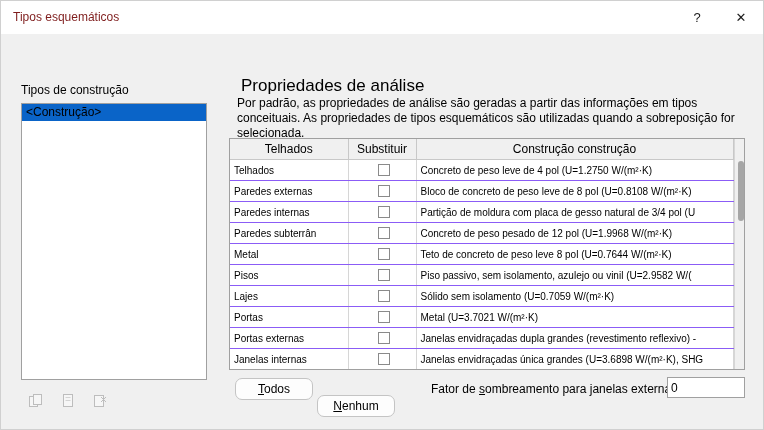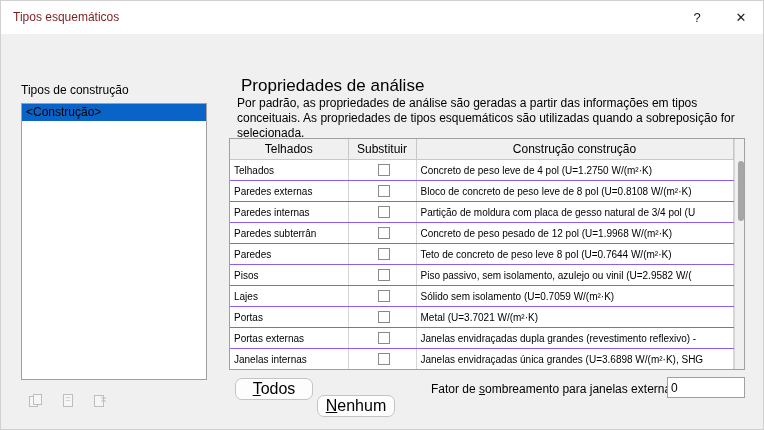--- a/index.html
+++ b/index.html
@@ -195,21 +195,21 @@
     width: 6px;
     height: 60px;
     background: #a6a6a6;
     border-radius: 3px;
   }
   
   .btn {
     background: #fdfdfd;
     border: 1px solid #c4c4c4;
     border-radius: 7px;
-    font-size: 16px;
+    font-size: 12px;
     font-family: "Liberation Sans", sans-serif;
     color: #000;
     padding: 0;
     cursor: default;
   }
   #btn-todos {
     position: absolute;
     left: 8px;
     top: 300px;
     width: 78px;
@@ -320,21 +320,21 @@
                 <td>Paredes internas</td>
                 <td class="check-cell"><span class="chk"></span></td>
                 <td>Partição de moldura com placa de gesso natural de 3/4 pol (U</td>
               </tr>
               <tr>
                 <td>Paredes subterrân</td>
                 <td class="check-cell"><span class="chk"></span></td>
                 <td>Concreto de peso pesado de 12 pol (U=1.9968 W/(m²·K)</td>
               </tr>
               <tr>
-                <td>Paredes</td>
+                <td>Metal</td>
                 <td class="check-cell"><span class="chk"></span></td>
                 <td>Teto de concreto de peso leve 8 pol (U=0.7644 W/(m²·K)</td>
               </tr>
               <tr>
                 <td>Pisos</td>
                 <td class="check-cell"><span class="chk"></span></td>
                 <td>Piso passivo, sem isolamento, azulejo ou vinil (U=2.9582 W/(</td>
               </tr>
               <tr>
                 <td>Lajes</td>

